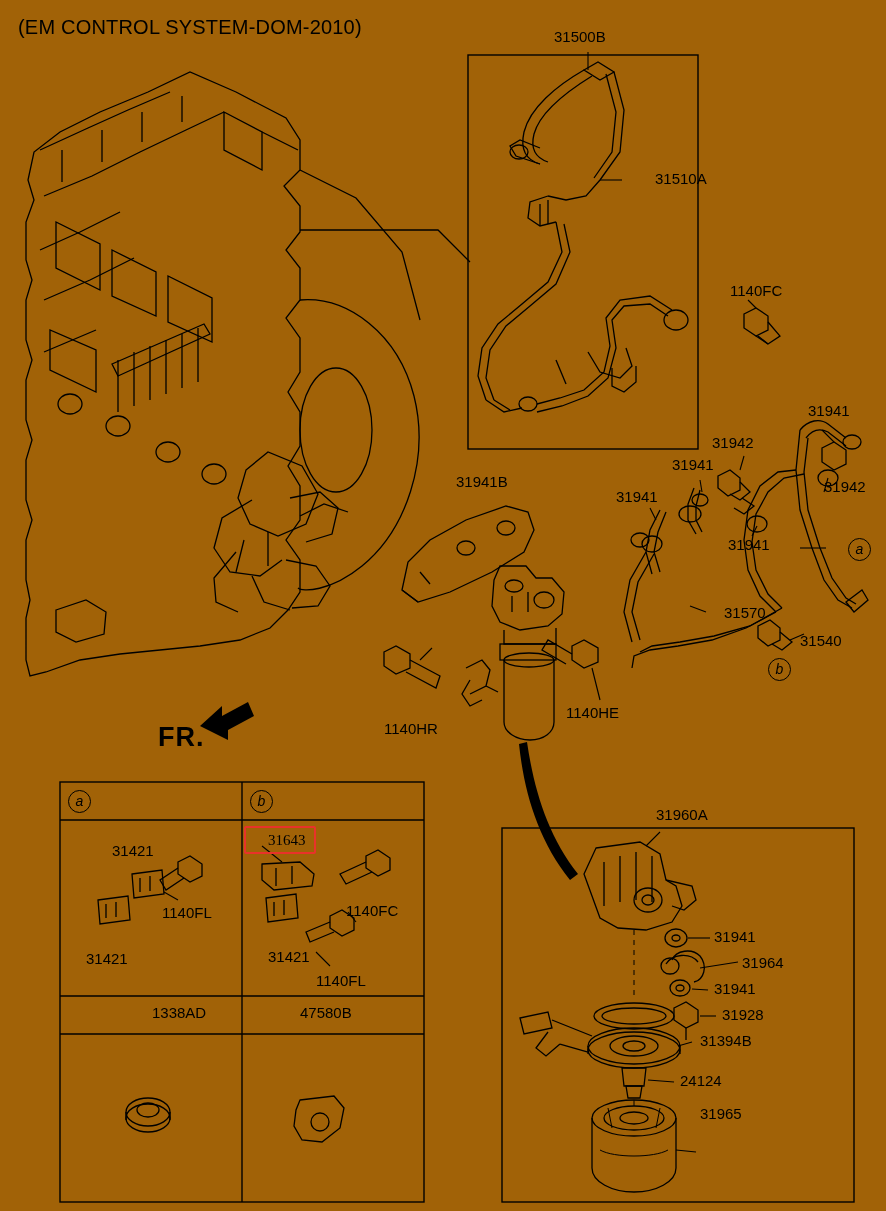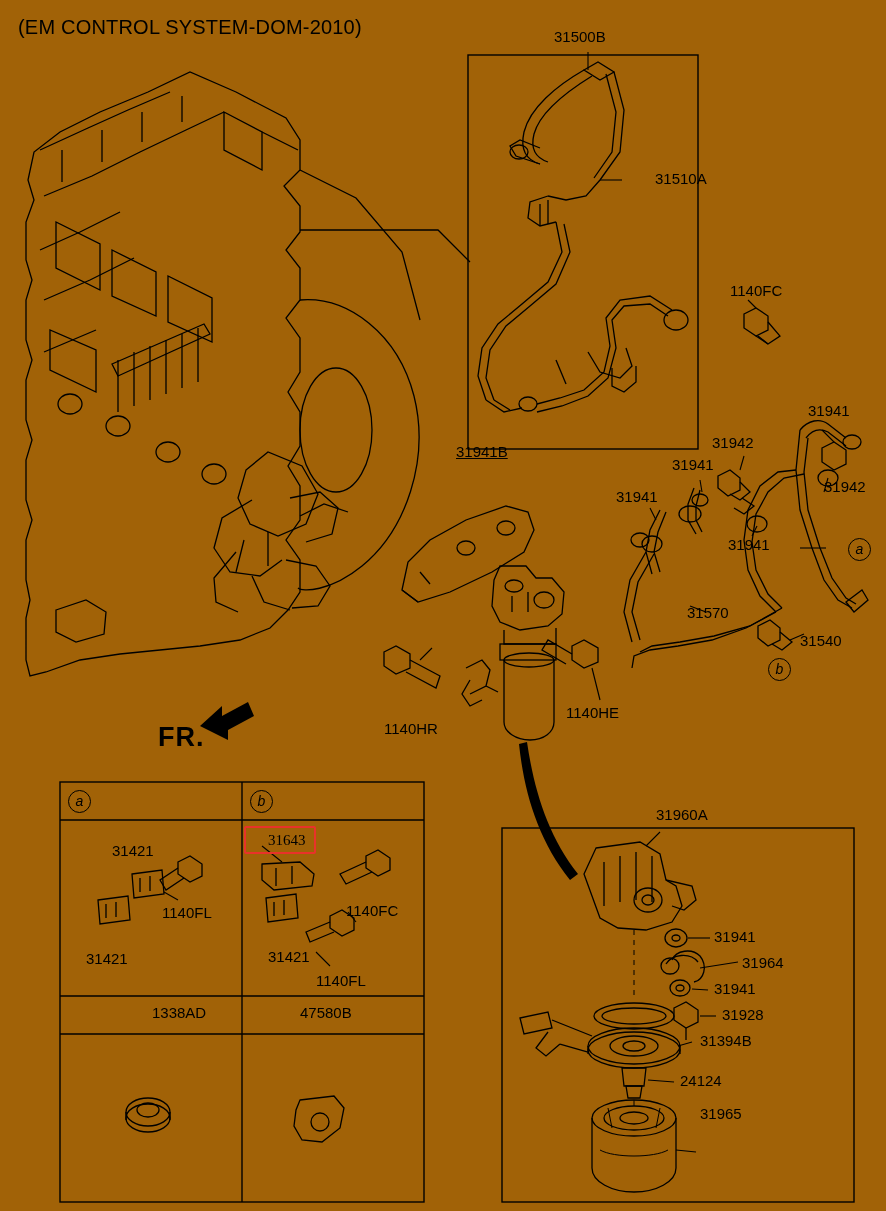--- a/index.html
+++ b/index.html
@@ -352,22 +352,22 @@
   <div class="lbl" style="left:626px; top:168px;margin-left:29px;">31510A</div>
   <div class="lbl" style="left:730px; top:280px;">1140FC</div>
 
   <div class="lbl" style="left:808px; top:400px;">31941</div>
   <div class="lbl" style="left:712px; top:432px;">31942</div>
   <div class="lbl" style="left:672px; top:454px;">31941</div>
   <div class="lbl" style="left:824px; top:476px;">31942</div>
   <div class="lbl" style="left:616px; top:486px;">31941</div>
   <div class="lbl" style="left:728px; top:534px;">31941</div>
 
-  <div class="lbl" style="left:456px; top:441px;text-decoration:underline;">31941B</div>
-  <div class="lbl" style="left:687px; top:602px;">31570</div>
+  <div class="lbl" style="left:456px; top:471px;">31941B</div>
+  <div class="lbl" style="left:724px; top:602px;">31570</div>
   <div class="lbl" style="left:800px; top:630px;">31540</div>
 
   <div class="lbl" style="left:384px; top:718px;">1140HR</div>
   <div class="lbl" style="left:566px; top:702px;">1140HE</div>
 
   <div class="fr-text">FR.</div>
 
   <div class="lbl" style="left:656px; top:804px;">31960A</div>
   <div class="lbl" style="left:714px; top:926px;">31941</div>
   <div class="lbl" style="left:742px; top:952px;">31964</div>

